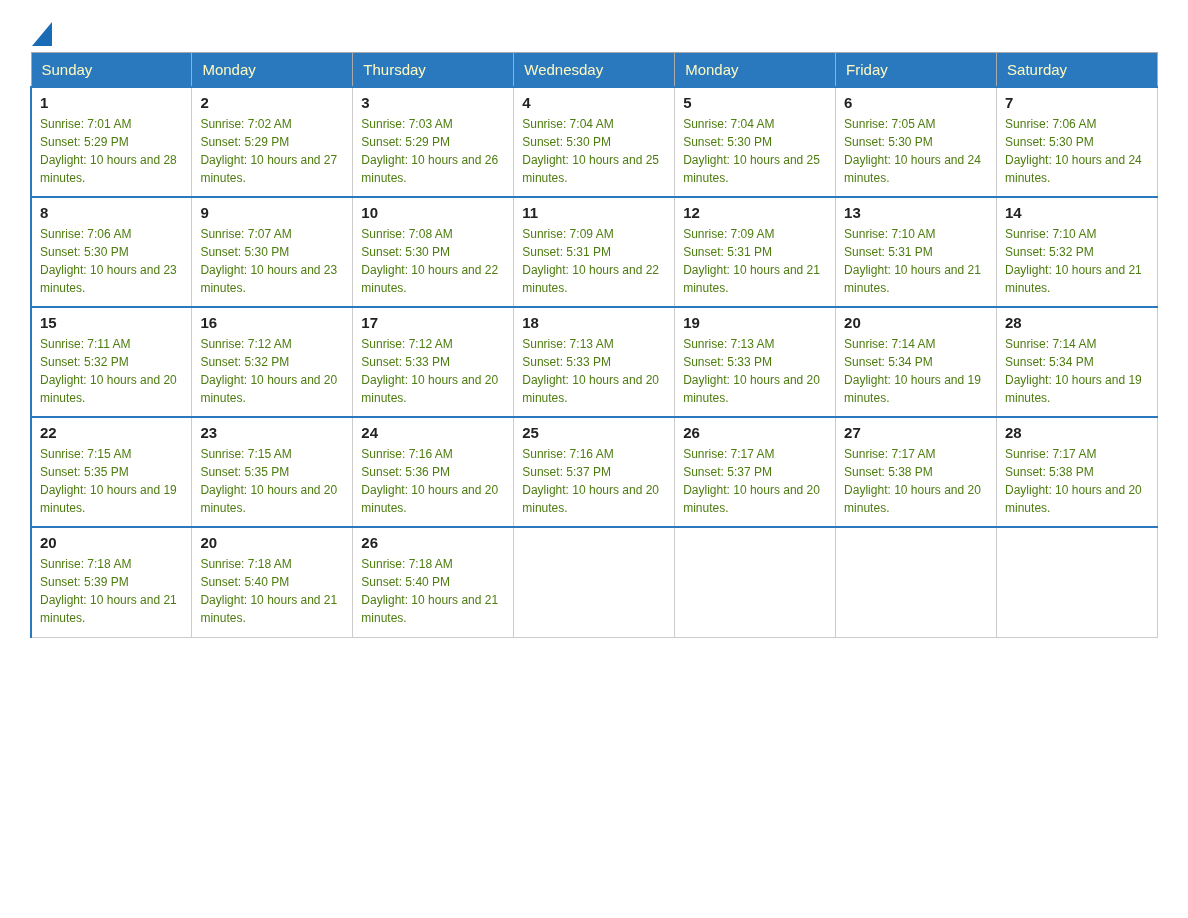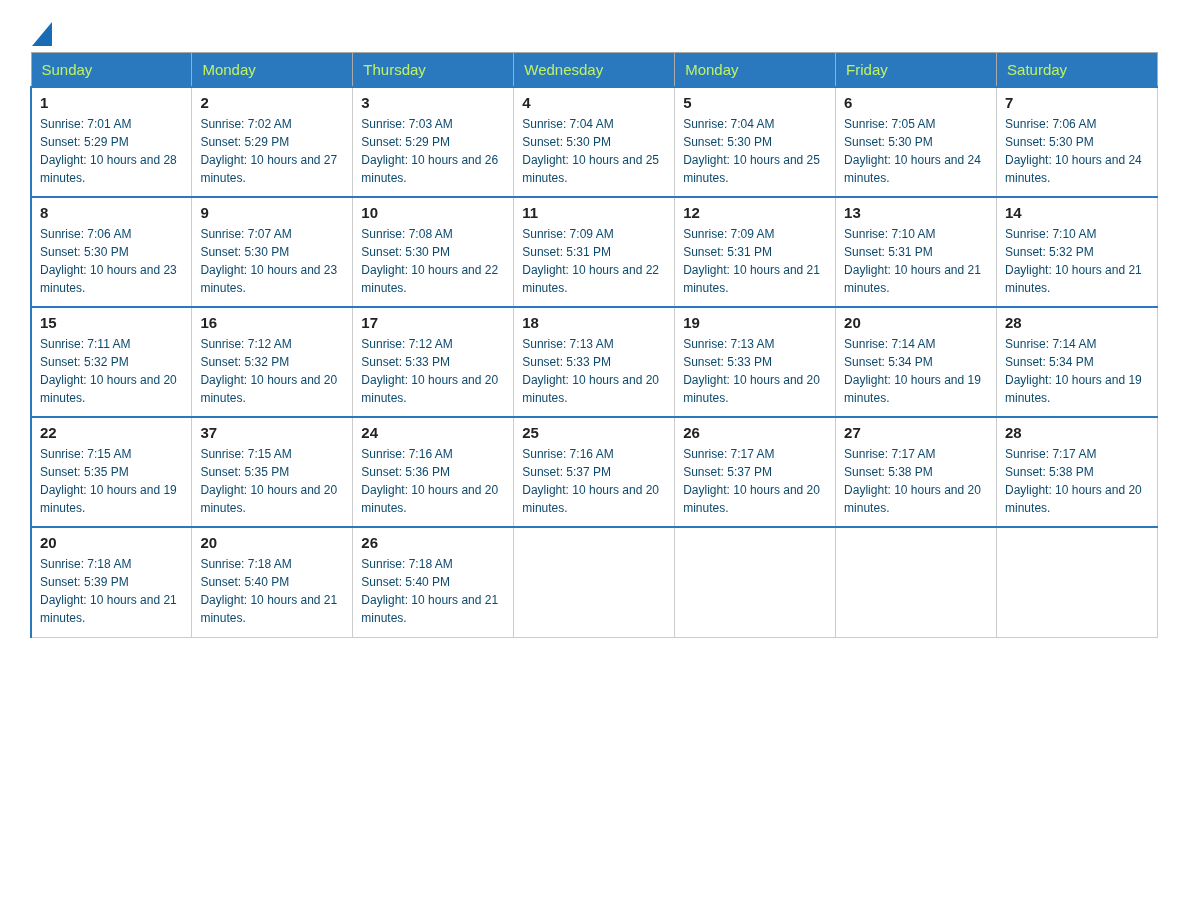--- a/index.html
+++ b/index.html
@@ -45,21 +45,21 @@
       color: #555;
       margin-top: 4px;
     }
     .calendar-table {
       width: 100%;
       border-collapse: collapse;
       margin-top: 8px;
     }
     .calendar-table th {
       background-color: #2a79be;
-      color: #bef264;
+      color: #fef9c3;
       font-size: 15px;
       font-weight: normal;
       padding: 8px 10px;
       text-align: left;
       border: 1px solid #aaa;
     }
     .calendar-table td {
       vertical-align: top;
       padding: 6px 8px;
       border: 1px solid #ccc;
@@ -70,21 +70,21 @@
     }
     .day-number {
       font-size: 15px;
       font-weight: bold;
       color: #222;
       display: block;
       margin-bottom: 4px;
     }
     .day-info {
       font-size: 12px;
-      color: #0c4a6e;
+      color: #4d7c0f;
       line-height: 1.5;
     }
     .empty-cell {
       background: #fff;
     }
     tr td:first-child {
       border-left: 2px solid #2a79be;
     }
     .week-row td {
       border-top: 2px solid #2a79be;
@@ -301,21 +301,21 @@
       <tr class="week-row">
         <td>
           <span class="day-number">22</span>
           <div class="day-info">
             Sunrise: 7:15 AM<br>
             Sunset: 5:35 PM<br>
             Daylight: 10 hours and 19 minutes.
           </div>
         </td>
         <td>
-          <span class="day-number">37</span>
+          <span class="day-number">23</span>
           <div class="day-info">
             Sunrise: 7:15 AM<br>
             Sunset: 5:35 PM<br>
             Daylight: 10 hours and 20 minutes.
           </div>
         </td>
         <td>
           <span class="day-number">24</span>
           <div class="day-info">
             Sunrise: 7:16 AM<br>

